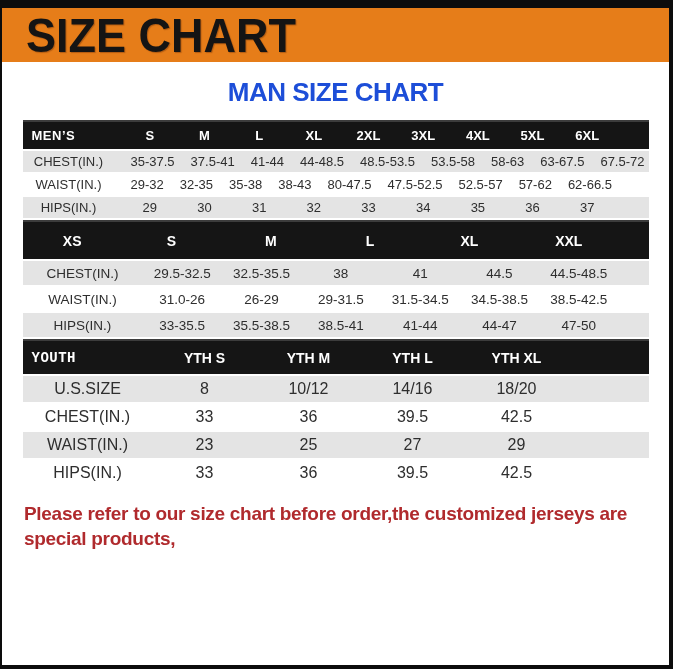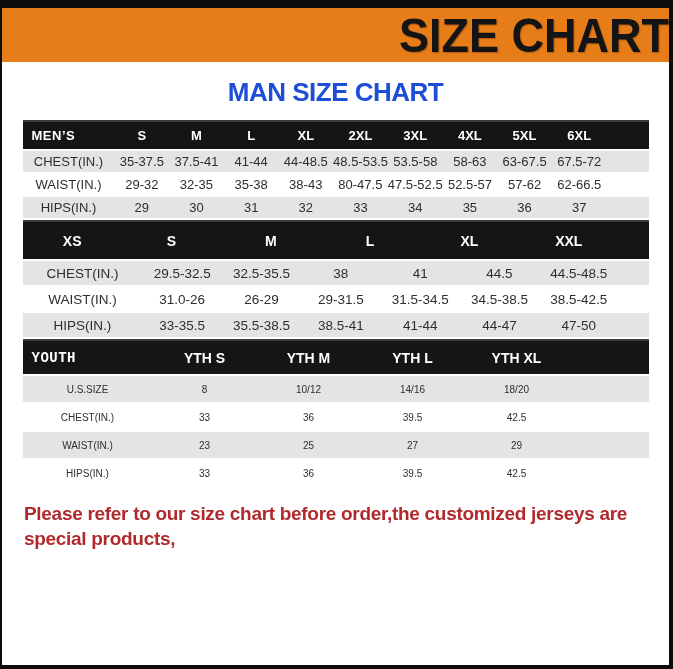--- a/index.html
+++ b/index.html
@@ -14,21 +14,21 @@
     border-top: 8px solid #0c0c0c;
     border-left: 2px solid #0c0c0c;
     border-right: 4px solid #0c0c0c;
     border-bottom: 4px solid #0c0c0c;
     background: #ffffff;
     overflow: hidden;
   }
   .banner {
     height: 54px;
     background: #e67d19;
-    display: flex; align-items: center; justify-content: flex-end;
+    display: flex; align-items: center; justify-content: flex-start; padding-left: 24px;
   }
   .banner-title {
     font-size: 45px; font-weight: 900; color: #141414;
     letter-spacing: 0px; line-height: 1;
     transform: scaleY(1.08);
     text-shadow: 1px 1px 1px rgba(80,30,0,0.35);
   }
   .section-heading {
     text-align: center;
     font-size: 26px; font-weight: 800; color: #1d4ed8;
@@ -59,42 +59,42 @@
     letter-spacing: 0.5px;
     padding-left: 9px;
     box-sizing: border-box;
   }
   .stripe-odd  { background: #e4e4e4; }
   .stripe-even { background: #ffffff; }
   .trow .cell { color: #2e2e2e; }
   .thead .cell { color: #ffffff; }
 
   
-  .t-men .trow { padding-right: 42px; }
+  .t-men .trow { padding-right: 42px; gap: 16px; }
   .t-men .label-cell { flex: 0 0 92px; }
   .t-men .thead { height: 27px; }
   .t-men .thead .label-cell { font-size: 18px; }
   .t-men .thead .cell { font-size: 13px; }
   .t-men .drow { height: 21px; font-size: 13px; }
 
   
   .t-women .trow { padding-right: 30px; }
   .t-women .label-cell { flex: 0 0 120px; }
   .t-women .thead { height: 37px; }
   .t-women .thead .label-cell { font-size: 18px; }
   .t-women .thead .cell { font-size: 14px; }
   .t-women .drow { height: 24px; font-size: 13.5px; }
 
   
   .t-youth .trow { padding-right: 80px; }
   .t-youth .label-cell { flex: 0 0 130px; }
   .t-youth .thead { height: 33px; }
   .t-youth .thead .label-cell { font-size: 19px; font-family: Liberation Mono, monospace; }
   .t-youth .thead .cell { font-size: 14px; }
-  .t-youth .drow { height: 26px; font-size: 10px; }
+  .t-youth .drow { height: 26px; font-size: 16px; }
 
   .footer-note {
     margin: 15px 0 0 0;
     padding: 0 22px;
     color: #b02a2d;
     font-size: 19px;
     font-weight: 600;
     line-height: 1.32;
     letter-spacing: -0.3px;
   }

